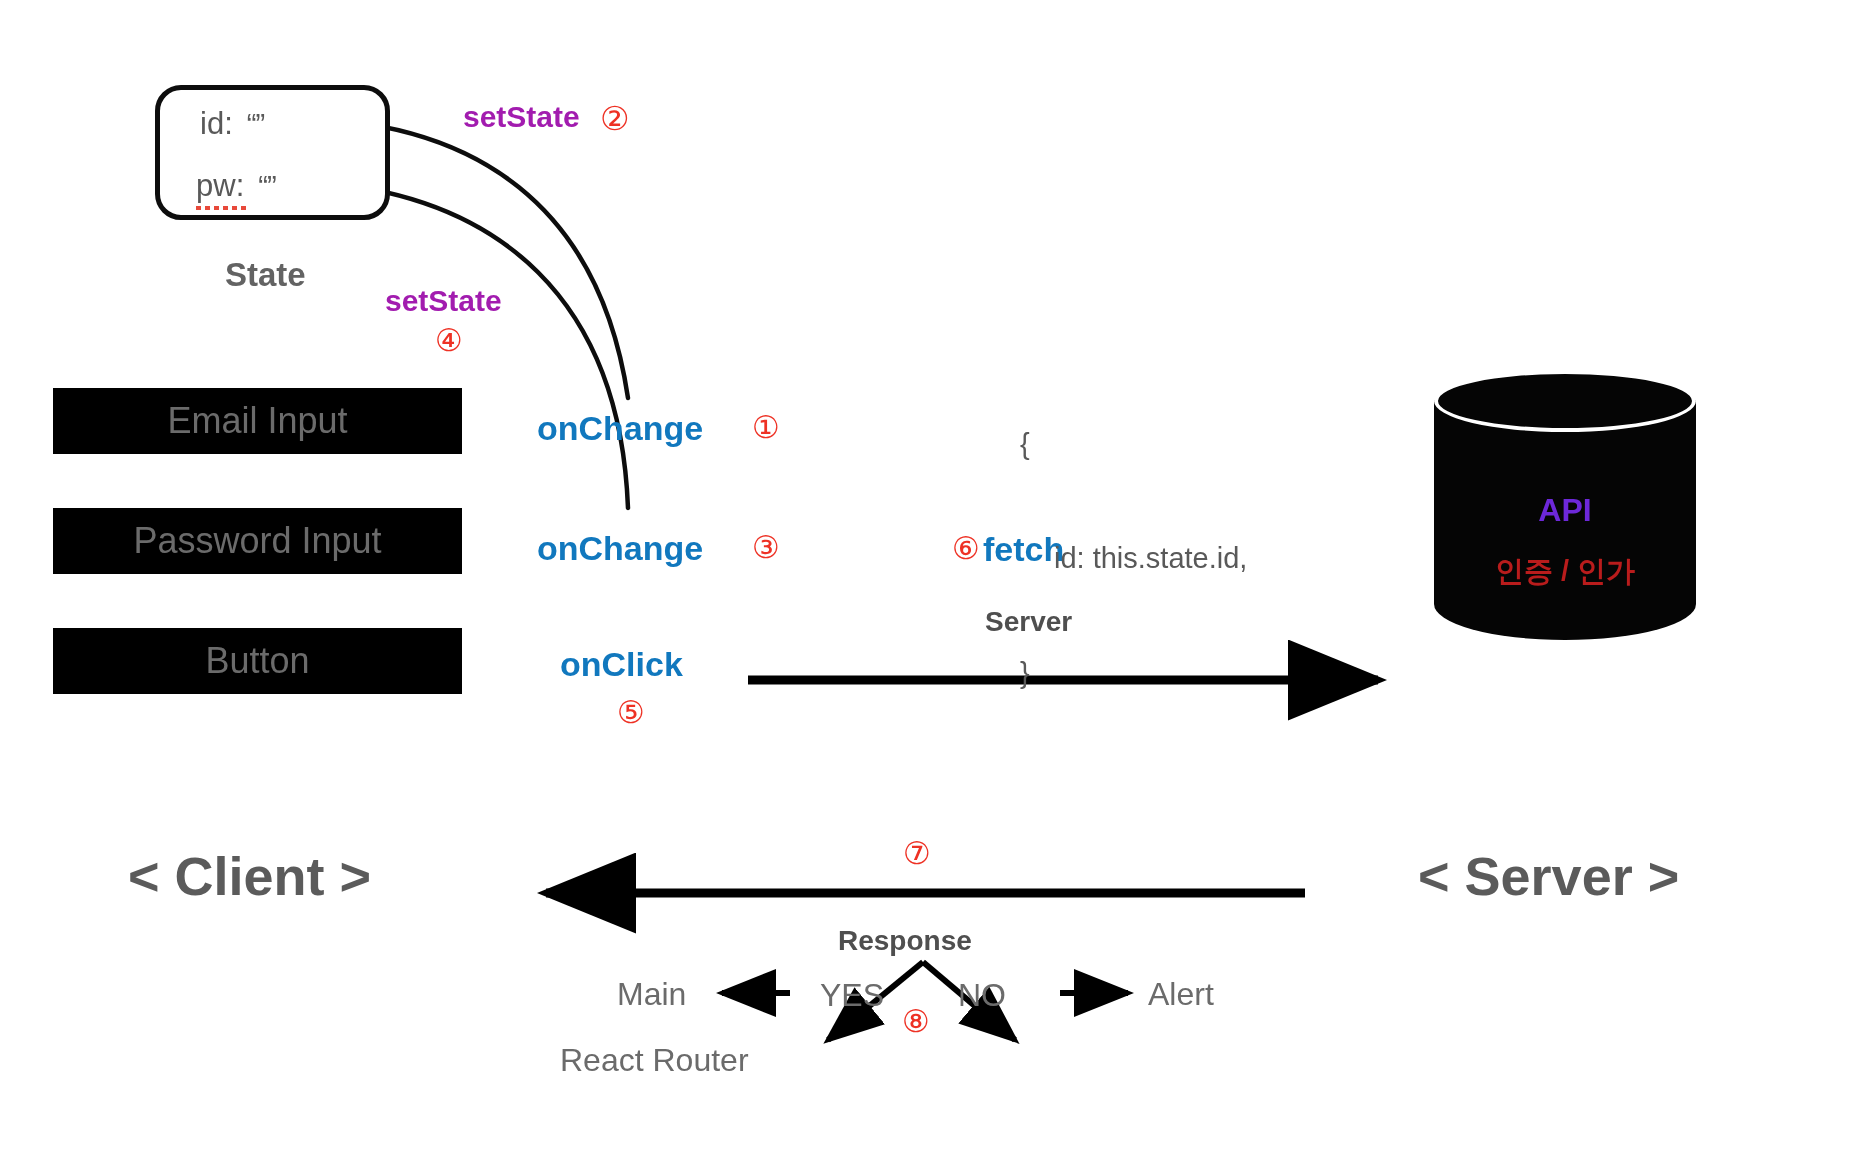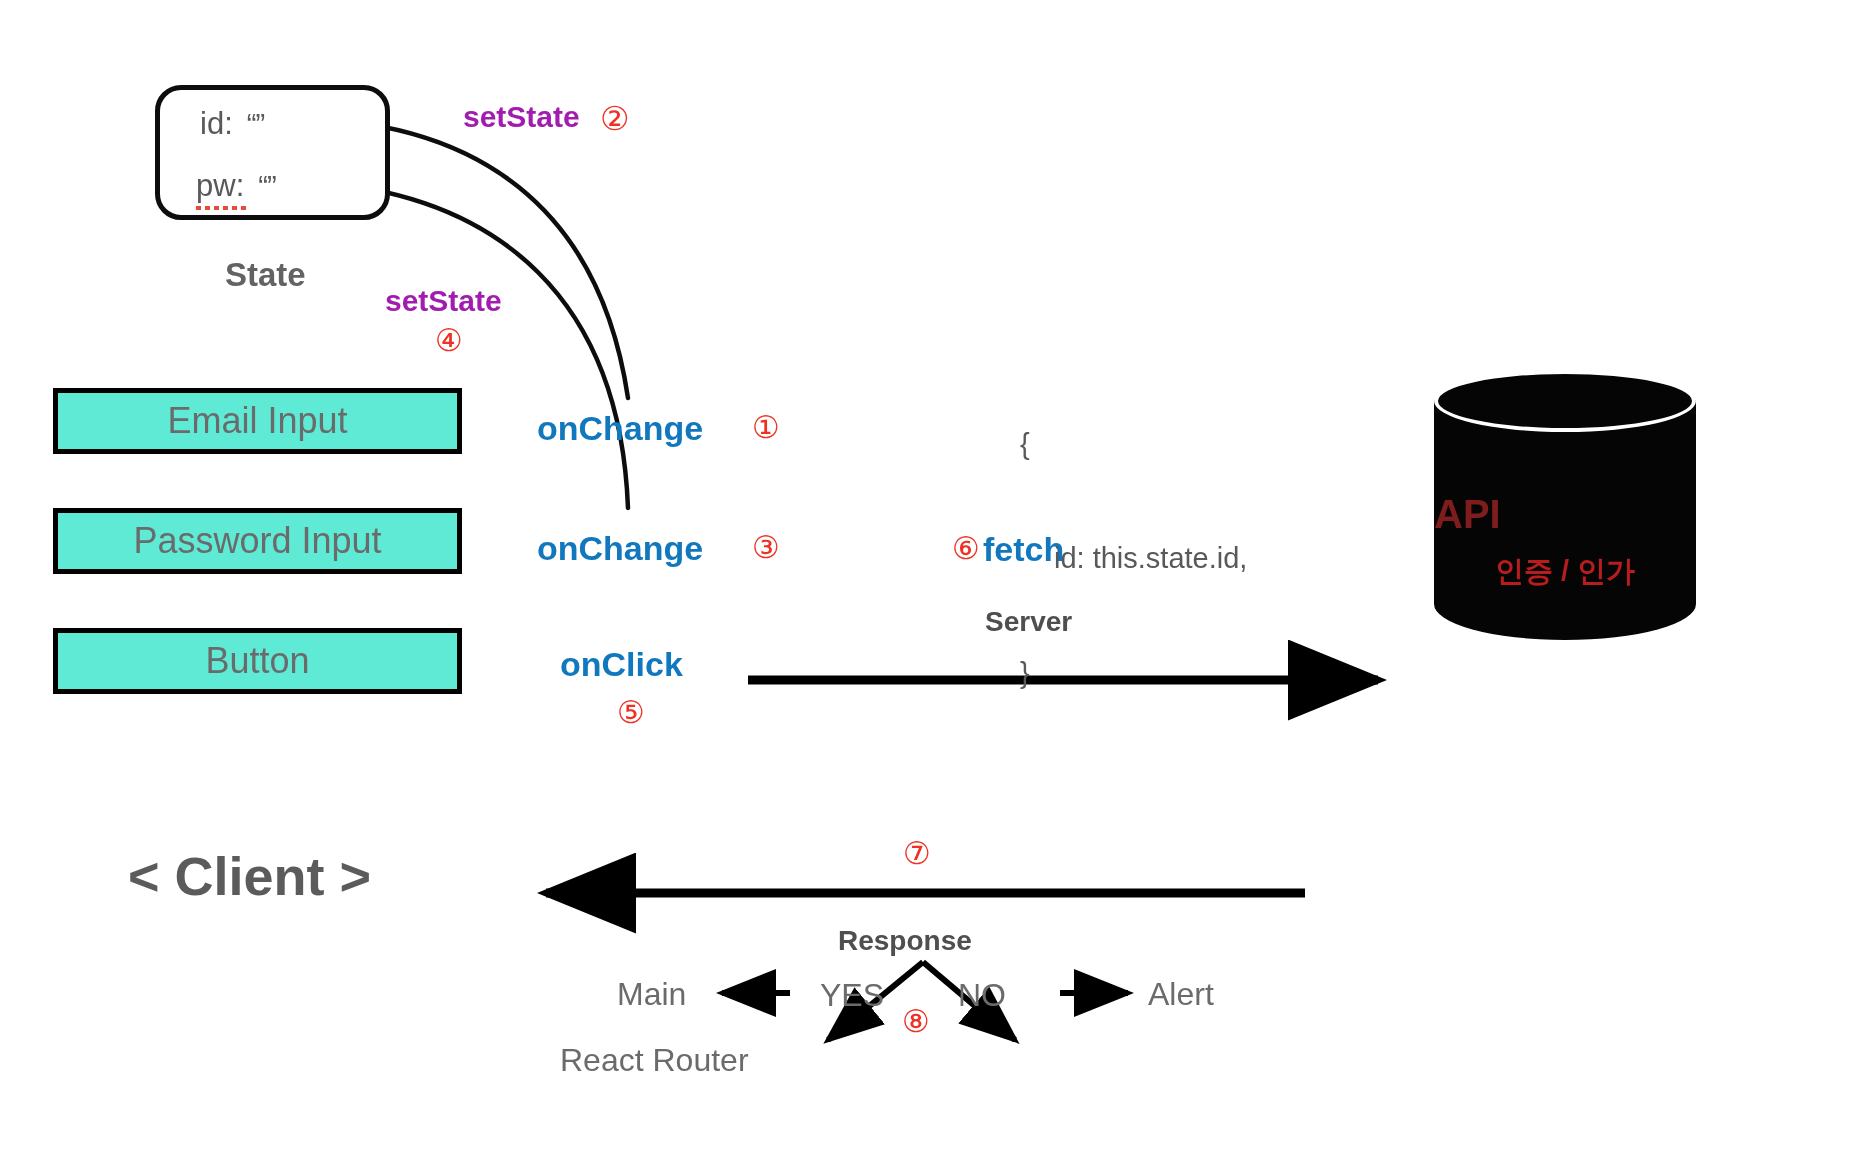--- a/index.html
+++ b/index.html
@@ -48,21 +48,21 @@
   .state-label {
     left: 225px; top: 256px;
     font-size: 33px; font-weight: bold; color: #636363;
   }
 
   
   .field-box {
     left: 53px;
     width: 409px; height: 66px;
     border: 5px solid #000;
-    background: #5eead4;
+    background: #000000;
     display: flex; align-items: center; justify-content: center;
     font-size: 36px; color: #6b6b6b;
   }
   .fb-email { top: 388px; }
   .fb-pass  { top: 508px; }
   .fb-btn   { top: 628px; }
 
   
   .handler {
     font-weight: bold;
@@ -125,21 +125,21 @@
   }
   .cyl .top-ellipse {
     position: absolute; left: 0; top: 0;
     width: 262px; height: 62px;
     background: #050505;
     border-radius: 50%;
     border: 4px solid #fff;
   }
   .cyl .api {
     position: absolute; left: 0; top: 122px; width: 100%;
-    text-align: left; color: #7f1d1d; font-size: 40px; font-weight: bold;
+    text-align: center; color: #6d28d9; font-size: 32px; font-weight: bold;
   }
   .cyl .sub {
     position: absolute; left: 0; top: 182px; width: 100%;
     text-align: center; color: #b91c1c; font-size: 29px; font-weight: bold;
   }
 
   
   .big-label {
     font-size: 54px; font-weight: bold; color: #5b5b5b;
     white-space: nowrap;
@@ -250,20 +250,21 @@
   </div>
 
   <div class="abs cyl">
     <div class="body"></div>
     <div class="top-ellipse"></div>
     <div class="api">API</div>
     <div class="sub">인증 / 인가</div>
   </div>
 
   <div class="abs big-label lbl-client">&lt; Client &gt;</div>
+  <div class="abs big-label lbl-server">&lt; Server &gt;</div>
 
   <div class="abs glabel lbl-request">Server</div>
   <div class="abs circnum c7">⑦</div>
   <div class="abs glabel lbl-response">Response</div>
 
   <div class="abs btext t-main">Main</div>
   <div class="abs btext t-router">React Router</div>
   <div class="abs btext t-yes">YES</div>
   <div class="abs btext t-no">NO</div>
   <div class="abs btext t-alert">Alert</div>

